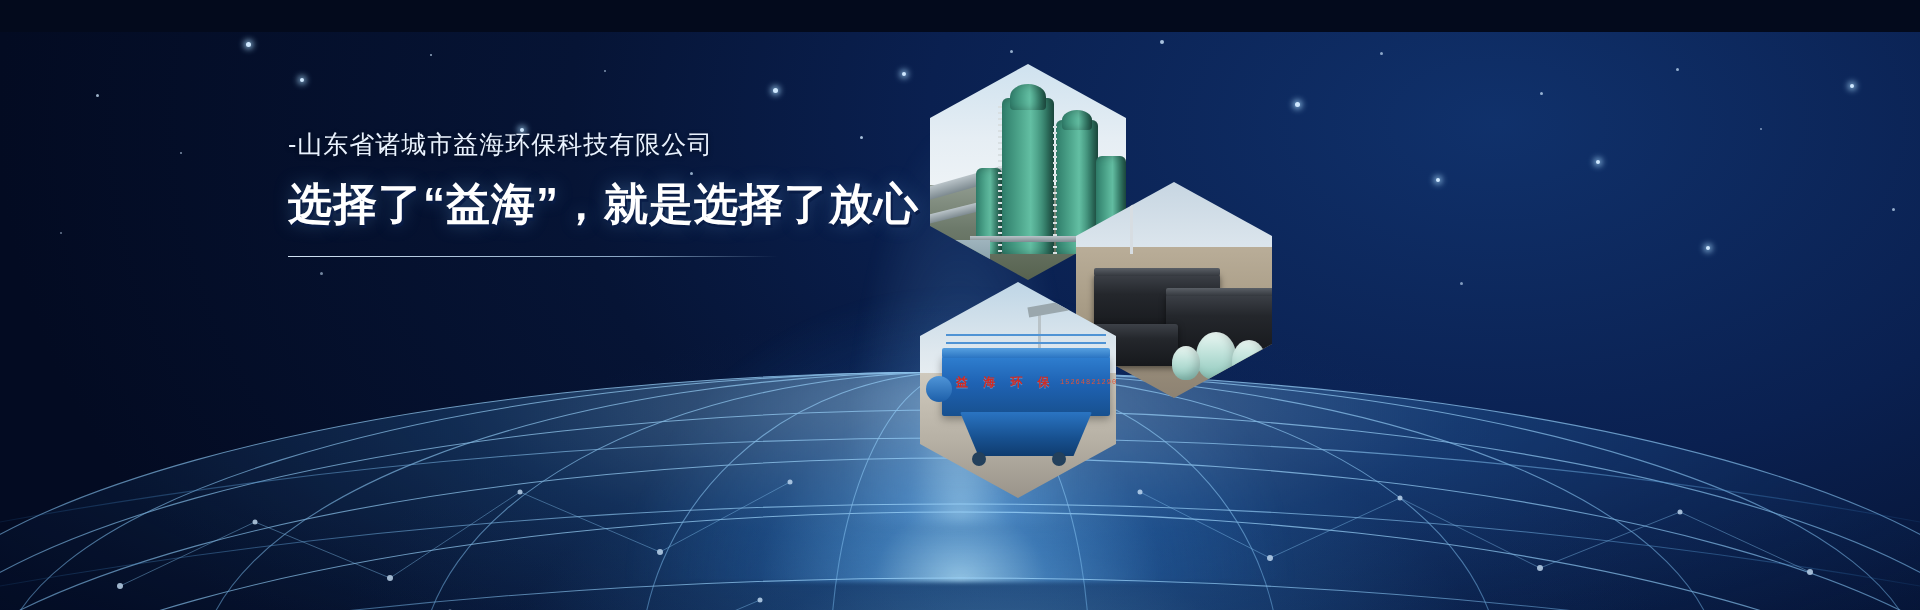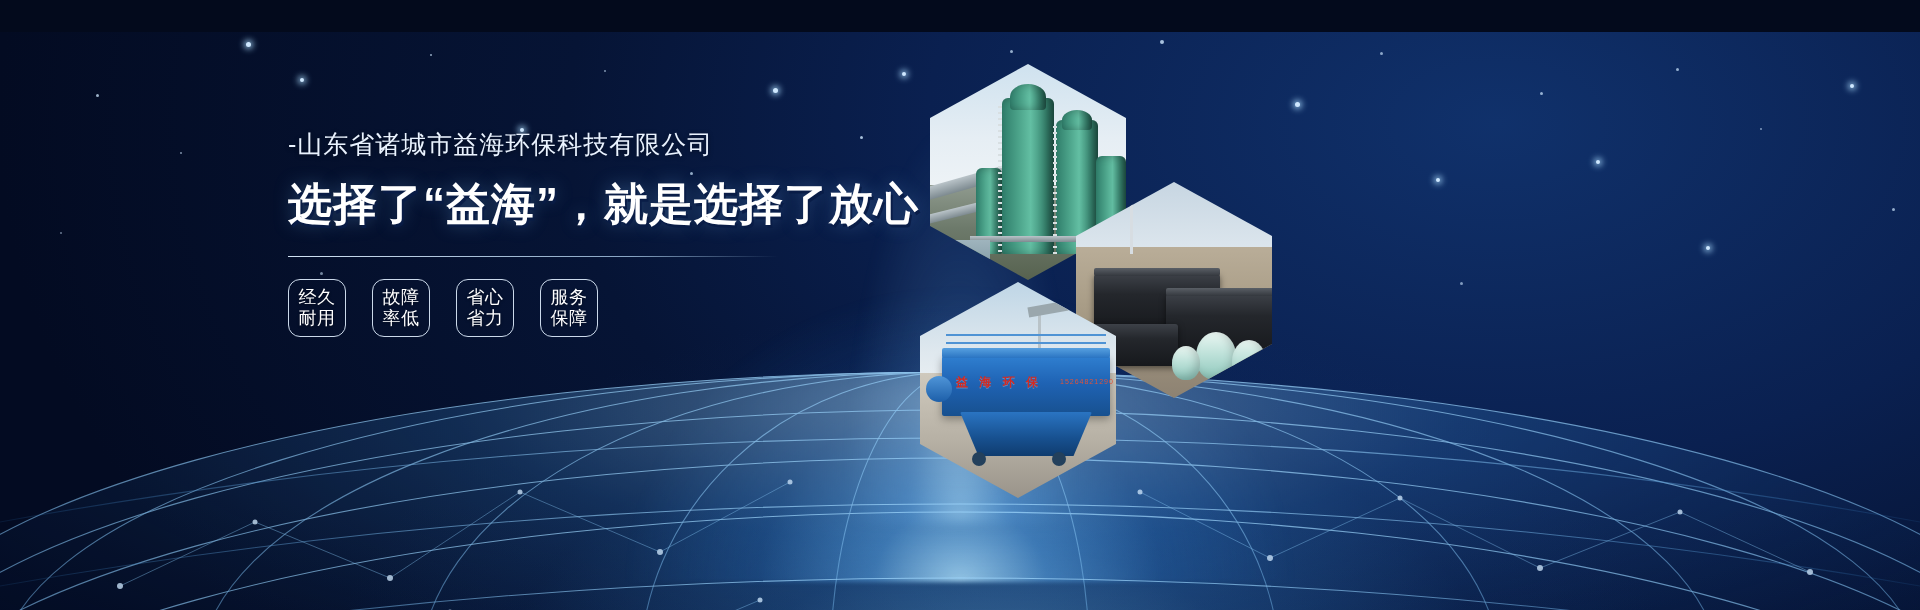--- a/index.html
+++ b/index.html
@@ -45,21 +45,21 @@
     text-shadow:0 1px 3px rgba(0,0,0,.45);}
   .badge span{display:block;}
   .cta{margin-top:22px;display:inline-block;background:#f47216;
     color:#ffffff;font-size:27px;font-weight:bold;letter-spacing:2px;
     padding:11px 22px 12px 22px;white-space:nowrap;
     box-shadow:0 3px 14px rgba(0,0,0,.35);}
   
   .hexes{position:absolute;left:880px;top:0;width:480px;height:610px;}
   .hex{position:absolute;overflow:hidden;
     -webkit-clip-path:polygon(50% 0%,100% 25%,100% 75%,50% 100%,0% 75%,0% 25%);
-    clip-path:polygon(50% 0%,100% 25%,100% 75%,50% 100%,0% 75%,0% 25%);}
+    clip-path:polygon(50% 0%,100% 25%,100% 75%,50% 100%,0% 75%,0% 25%);font-family:Liberation Mono, monospace;}
   .hex .inner{position:absolute;inset:0;}
   
   .hex1{left:50px;top:32px;width:196px;height:216px;}
   .sky{position:absolute;left:0;top:0;right:0;height:58%;
     background:linear-gradient(180deg,#cfe2ef 0%,#e6eef4 60%,#eef3f6 100%);}
   .ground{position:absolute;left:0;bottom:0;right:0;height:44%;
     background:linear-gradient(180deg,#8f9a8e 0%,#6d7a6b 45%,#57624f 100%);}
   .tower{position:absolute;border-radius:6px 6px 2px 2px;
     background:linear-gradient(90deg,#2f7d6a 0%,#4aa188 30%,#63bfa3 55%,#36836e 85%,#245e50 100%);
     box-shadow:inset -6px 0 10px rgba(0,0,0,.28);}
@@ -186,38 +186,20 @@
         <circle cx="760" cy="228" r="2.5"></circle>
       <circle cx="1340" cy="246" r="2.5"></circle>
     </g>
   </svg>
 
   <div class="copy">
     <div class="subtitle">-山东省诸城市益海环保科技有限公司</div>
     <div class="headline">选择了“益海”，就是选择了放心</div>
     <div class="divider"></div>
 
-    <div class="badges">
-      <div class="badge">
-        <span>经久</span>
-        <span>耐用</span>
-      </div>
-      <div class="badge">
-        <span>故障</span>
-        <span>率低</span>
-      </div>
-      <div class="badge">
-        <span>省心</span>
-        <span>省力</span>
-      </div>
-      <div class="badge">
-        <span>服务</span>
-        <span>保障</span>
-      </div>
-    </div>
 
   </div>
 
   <div class="hexes">
 
     <div class="hex hex1">
       <div class="inner">
         <div class="sky"></div>
         <div class="ground"></div>
         <div class="pipe" style="left:-6px;top:112px;width:86px;height:13px;transform:rotate(-16deg);"></div>

